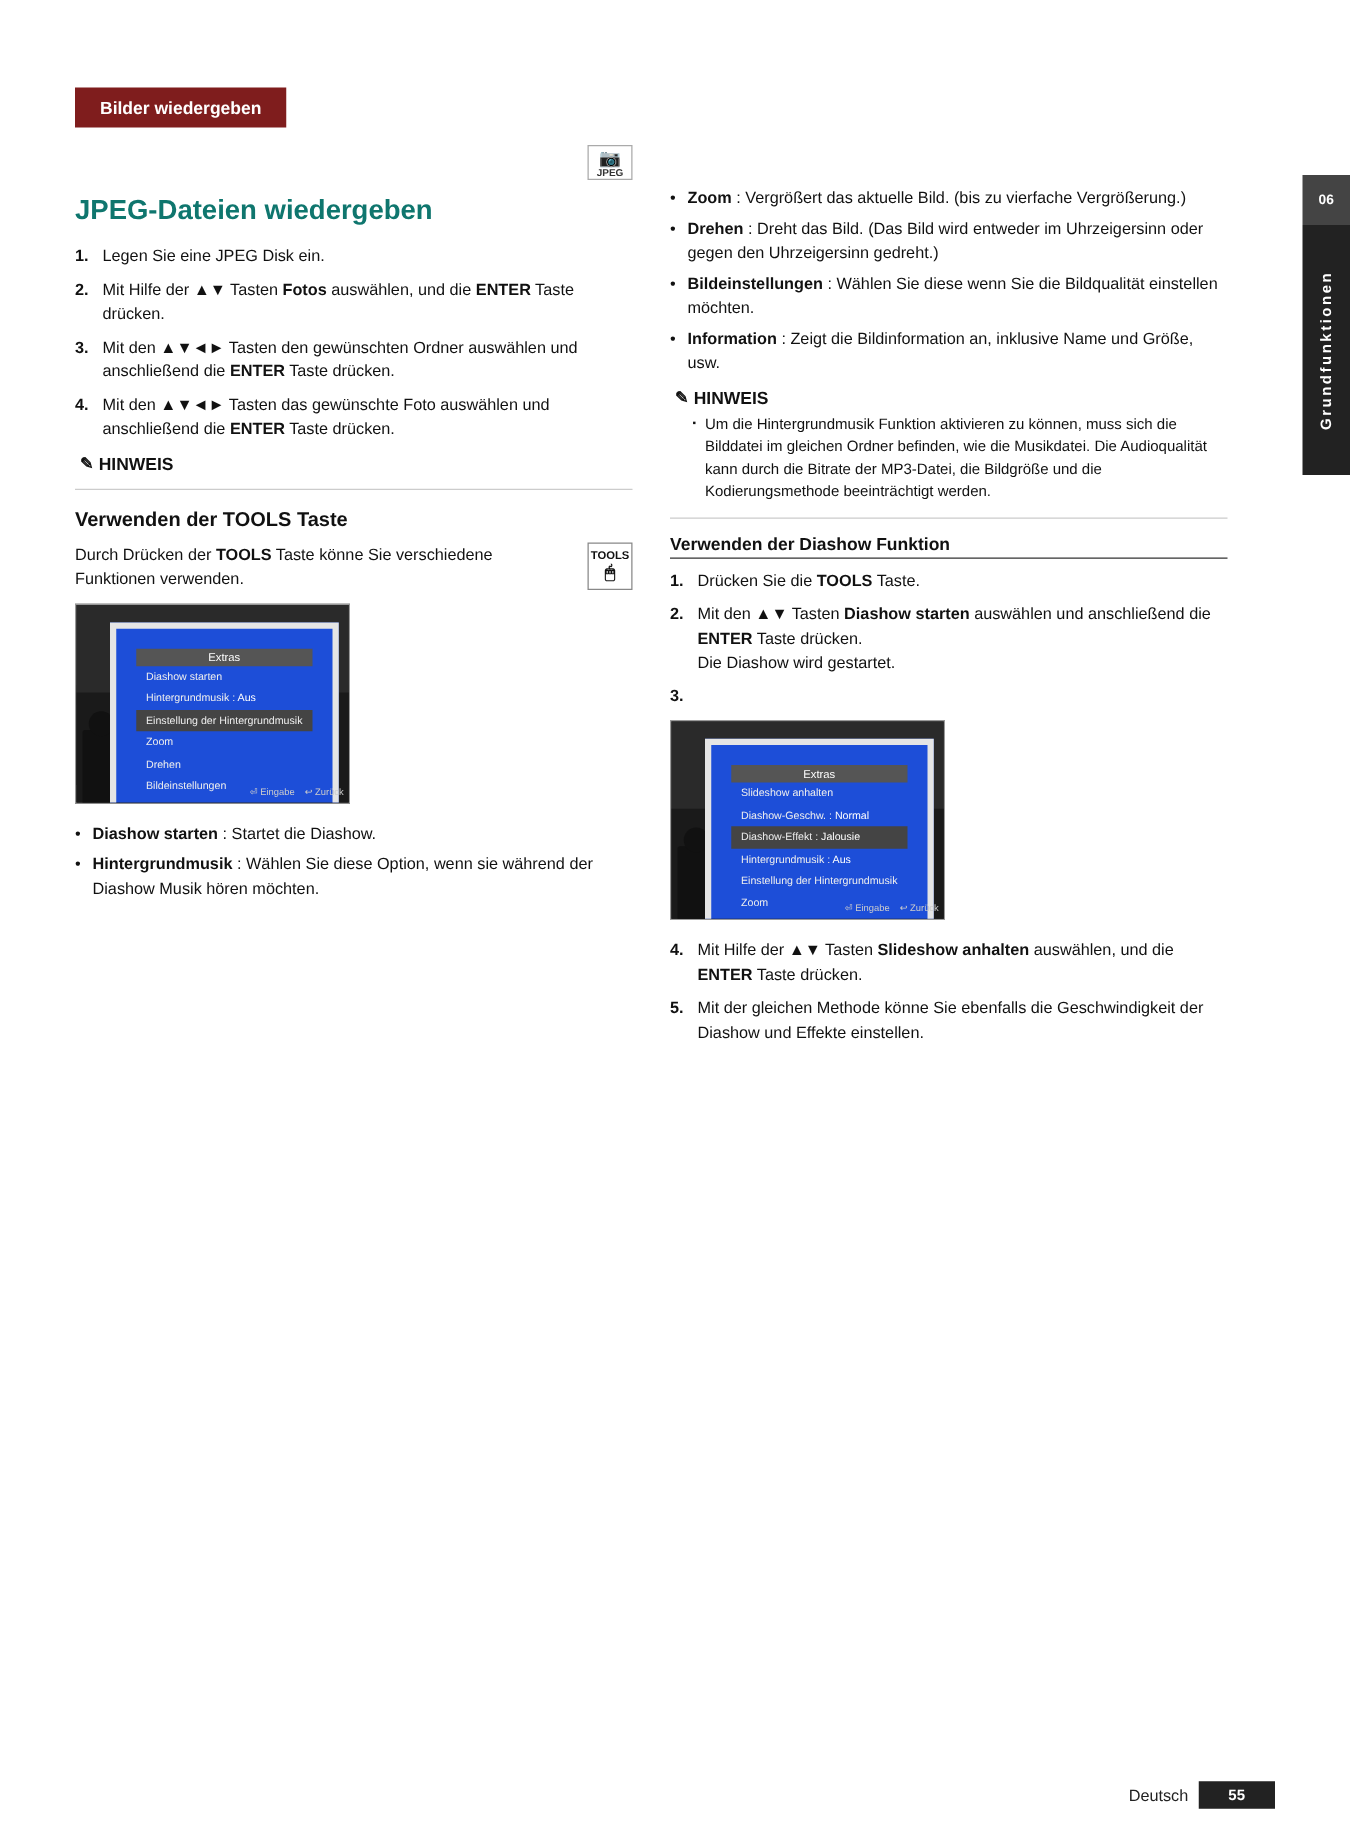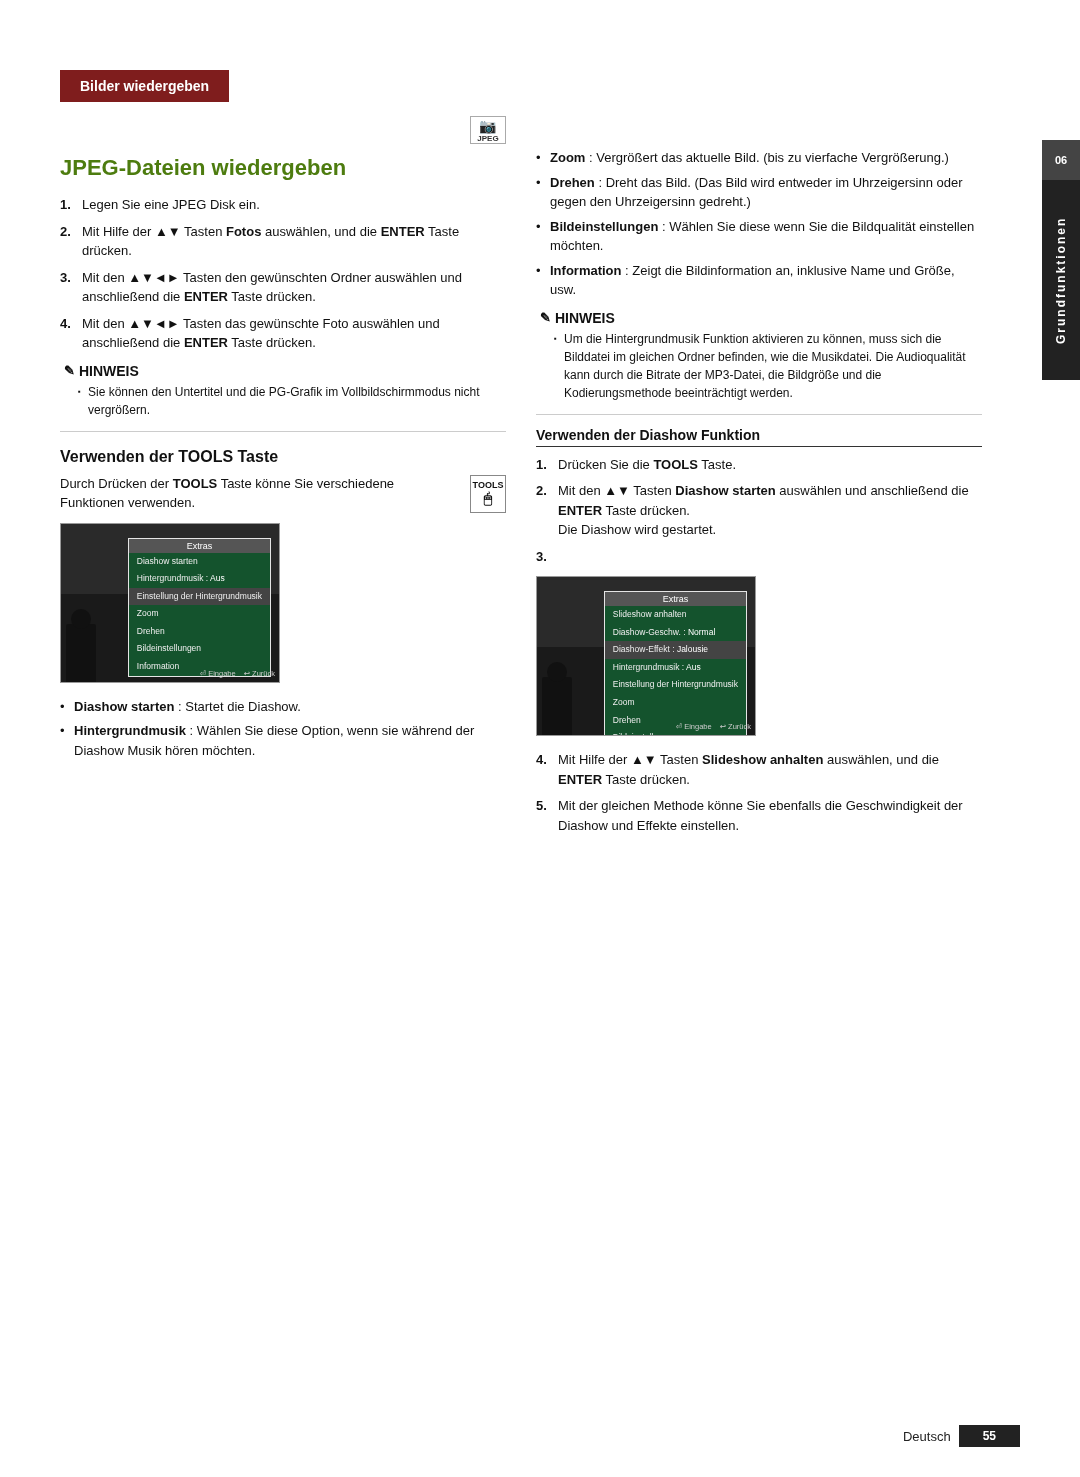--- a/index.html
+++ b/index.html
@@ -110,21 +110,21 @@
     }
     .col-right {
       flex: 1;
       max-width: 490px;
     }
 
     h1.section-title {
       font-size: 22px;
       font-weight: bold;
       margin-bottom: 14px;
-      color: #4d7c0f;
+      color: #0f766e;
       margin-top: 11px;
     }
 
     h2.subsection-title {
       font-size: 16px;
       font-weight: bold;
       margin-bottom: 8px;
       margin-top: 16px;
       color: #111;
     }
@@ -203,24 +203,24 @@
       height: 160px;
       background: #333;
       position: relative;
       overflow: hidden;
       border: 1px solid #999;
     }
     .screenshot-menu {
       position: absolute;
       right: 8px;
       top: 14px;
-      background: #14532d;
-      border: 1px solid #e5e5e5;
+      background: #1d4ed8;
+      border: 5px solid #e5e5e5;
       min-width: 130px;
-      padding: 0;
+      padding: 16px;
     }
     .screenshot-menu .menu-title {
       background: #555;
       color: #fff;
       font-size: 9px;
       padding: 2px 8px;
       text-align: center;
     }
     .screenshot-menu .menu-item {
       color: #eee;
@@ -353,32 +353,29 @@
             <span class="num">4.</span>
             <span>Mit den ▲▼◄► Tasten das gewünschte Foto auswählen und anschließend die <b>ENTER</b> Taste drücken.</span>
           </li>
         </ol>
 
         
         <div class="hinweis-box">
           <div class="hinweis-title">
             <span>HINWEIS</span>
           </div>
-          <ul class="hinweis-content">
-            <li>Sie können den Untertitel und die PG-Grafik im Vollbildschirmmodus nicht vergrößern.</li>
-          </ul>
         </div>
 
         <hr class="divider">
 
         
         <h2 class="subsection-title">Verwenden der TOOLS Taste</h2>
 
         
-        <div style="display:flex; align-items:flex-end; gap:10px; margin-bottom:10px;">
+        <div style="display:flex; align-items:flex-start; gap:10px; margin-bottom:10px;">
           <span style="font-size:13px; line-height:1.5; flex:1;">
             Durch Drücken der <b>TOOLS</b> Taste könne Sie verschiedene Funktionen verwenden.
           </span>
           <div style="border:1px solid #888; width:36px; height:38px; display:flex; flex-direction:column; align-items:center; justify-content:center; font-size:8px; font-weight:bold; flex-shrink:0;">
             <span style="font-size:9px; font-weight:bold;">TOOLS</span>
             <span style="font-size:14px;">🖱</span>
           </div>
         </div>
 
         

